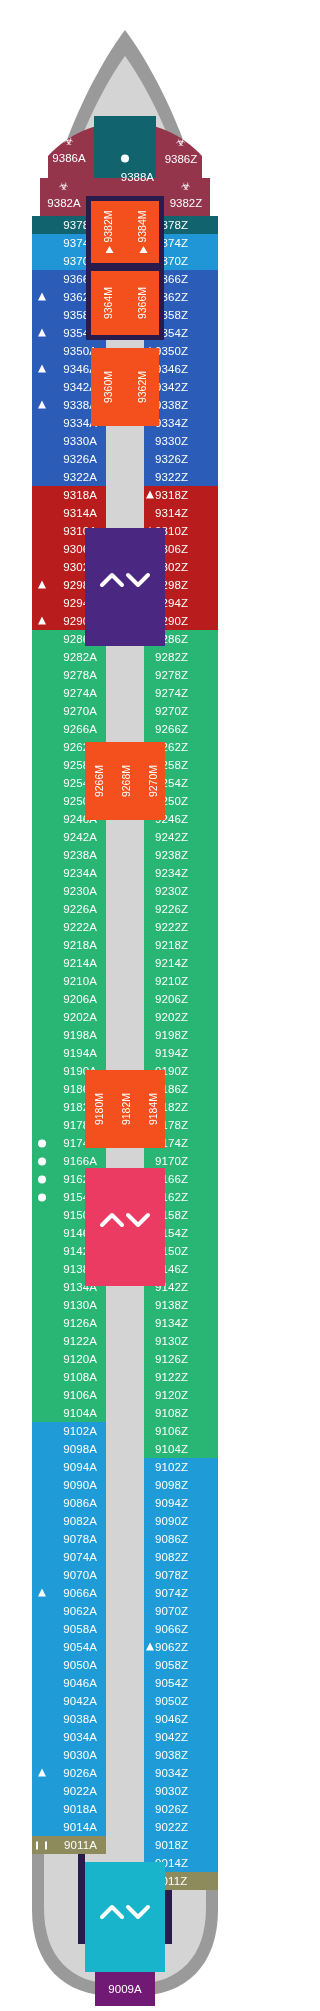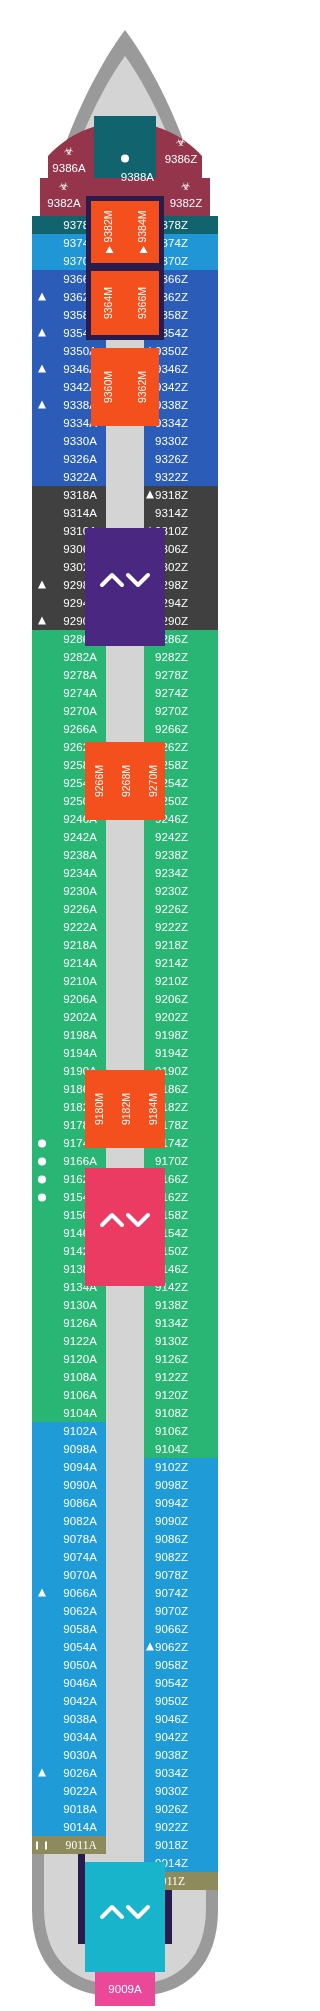--- a/index.html
+++ b/index.html
@@ -40,24 +40,24 @@
     font-size:11.5px;
     color:#ffffff;
     white-space:nowrap;
     letter-spacing:.1px;
   }
   .col-port .cabin{ text-align:right;  padding-right:9px; }
   .col-stbd .cabin{ text-align:left;   padding-left:11px; }
   .c-teal   { background:#11646e; }
   .c-ltblue { background:#2196d6; }
   .c-dkblue { background:#2a5cb8; }
-  .c-skyblue{ background:#404040; }
+  .c-skyblue{ background:#b91c1c; }
   .c-green  { background:#29b573; }
   .c-blue   { background:#1f9cd8; }
-  .c-olive  { background:#8d8a5b;font-family:Liberation Serif, serif; }
+  .c-olive  { background:#8d8a5b; }
 
   
   .mk{
     position:absolute;
     top:50%;
     transform:translateY(-50%);
     width:11px; height:11px;
     line-height:11px;
     text-align:center;
     font-size:9px;
@@ -114,21 +114,21 @@
   
   .feat{
     position:absolute;
     z-index:5;
     overflow:hidden;
   }
   .feat-orange{ background:#f4501e; }
   .feat-purple{ background:#4a2882; }
   .feat-pink  { background:#ec3b63; }
   .feat-cyan  { background:#17b4cc; }
-  .feat-magenta{ background:#ec4899; }
+  .feat-magenta{ background:#701a75; }
   .feat-border{ border:5px solid #2a1b4d; }
 
   .vcell{
     position:absolute;
     top:0; bottom:0;
     color:#ffffff;
     font-size:10.5px;
     white-space:nowrap;
   }
   .vcell span{
@@ -189,21 +189,21 @@
     </svg>
   </div>
 
   <div style="position:absolute;left:26px;top:116px;width:198px;height:62px;z-index:2;">
     <svg width="198" height="62" viewBox="0 0 198 62" xmlns="http://www.w3.org/2000/svg">
       <path d="M22 62 L22 40 C42 18 70 6 99 6 C128 6 156 18 176 40 L176 62 Z" fill="#95354b"></path>
     </svg>
   </div>
   <div style="position:absolute;left:94px;top:116px;width:62px;height:62px;background:#11646e;z-index:3;"></div>
 
-  <div class="bow-lbl" style="left:44px;top:151px;width:50px;">
+  <div class="bow-lbl" style="left:44px;top:141px;width:50px;">
     <span class="mk mk-acc" style="position:static;display:block;margin:0 auto;"></span>
     <span>9386A</span>
   </div>
   <div class="bow-lbl" style="left:96px;top:158px;width:58px;text-align:right;">
     <span class="mk mk-dot" style="position:static;display:block;margin:0 auto;"></span>
     <span>9388A</span>
   </div>
   <div class="bow-lbl" style="left:156px;top:142px;width:50px;">
     <span class="mk mk-acc" style="position:static;display:block;margin:0 auto;"></span>
     <span>9386Z</span>

